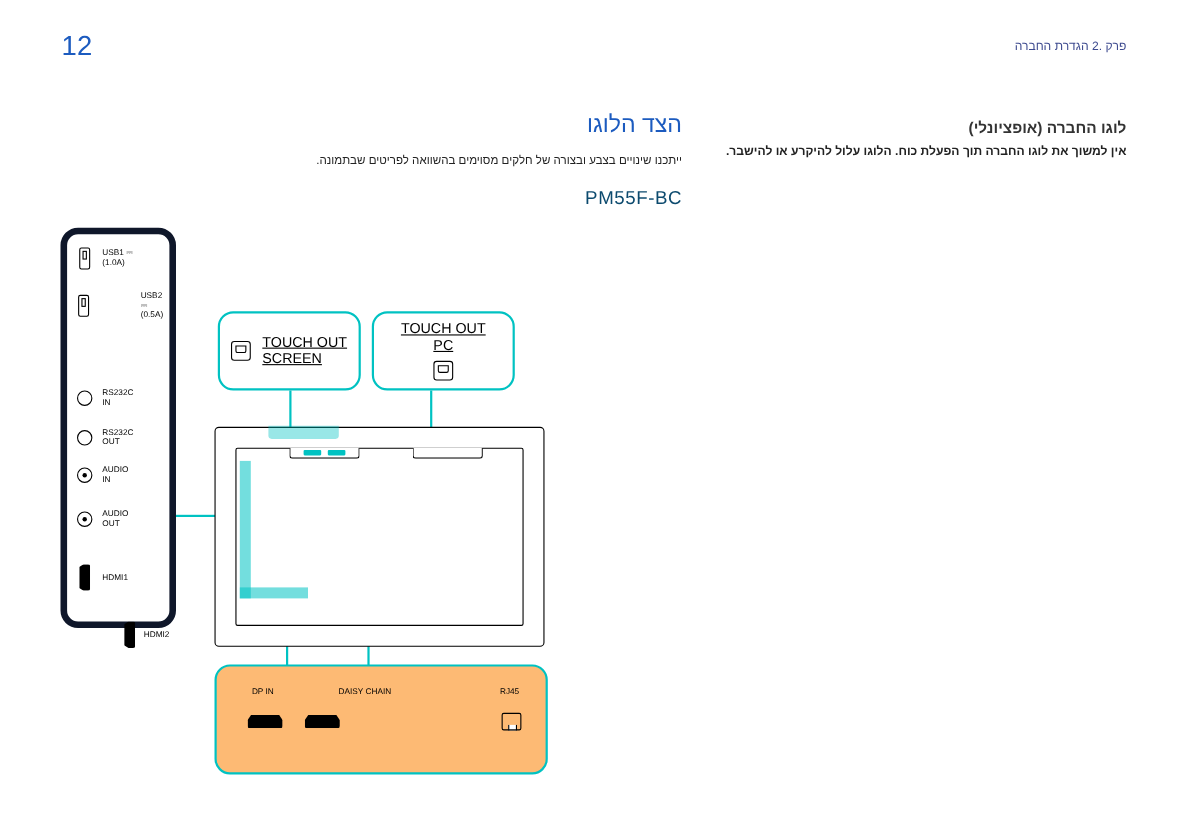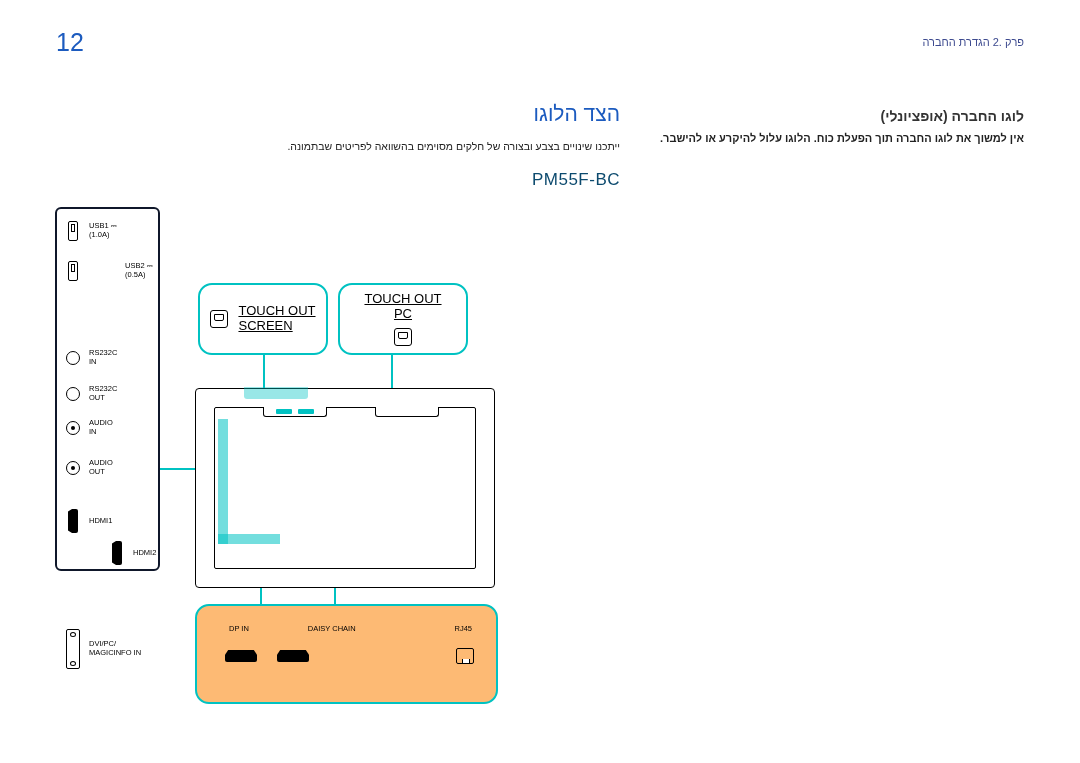--- a/index.html
+++ b/index.html
@@ -71,22 +71,22 @@
     letter-spacing: 0.5px;
   }
 
   
   .port-panel {
     position: absolute;
     top: 207px;
     left: 55px;
     width: 105px;
     height: 364px;
-    border: 2px solid #0f172a;
-    border-radius: 6px;
+    border: 6px solid #0f172a;
+    border-radius: 16px;
   }
   .port-row {
     position: absolute;
     left: 0; right: 0;
     display: flex;
     align-items: center;
   }
   .port-icon {
     width: 20px;
     margin-left: 6px;
@@ -297,32 +297,25 @@
       </div>
     <div class="port-lbl" style="white-space:pre-line;">AUDIO
 OUT</div>
   </div>
   <div class="port-row" style="top:300px;">
     <div class="port-icon">
         <div class="ic-hdmi"></div>
       </div>
     <div class="port-lbl">HDMI1</div>
   </div>
-  <div class="port-row" style="top:332px;padding-left:44px;">
+  <div class="port-row" style="top:352px;padding-left:44px;">
     <div class="port-icon">
         <div class="ic-hdmi"></div>
       </div>
     <div class="port-lbl">HDMI2</div>
-  </div>
-  <div class="port-row" style="top:420px;">
-    <div class="port-icon">
-        <div class="ic-dvi"></div>
-      </div>
-    <div class="port-lbl" style="white-space:pre-line;">DVI/PC/
-MAGICINFO IN</div>
   </div>
 </div>
 
 <div class="touch-box tb-left">
   <div class="tb-content">
     <div class="usb-b"></div>
     <div class="tb-lbl" style="white-space:pre-line;">TOUCH OUT
 SCREEN</div>
   </div>
 </div>

